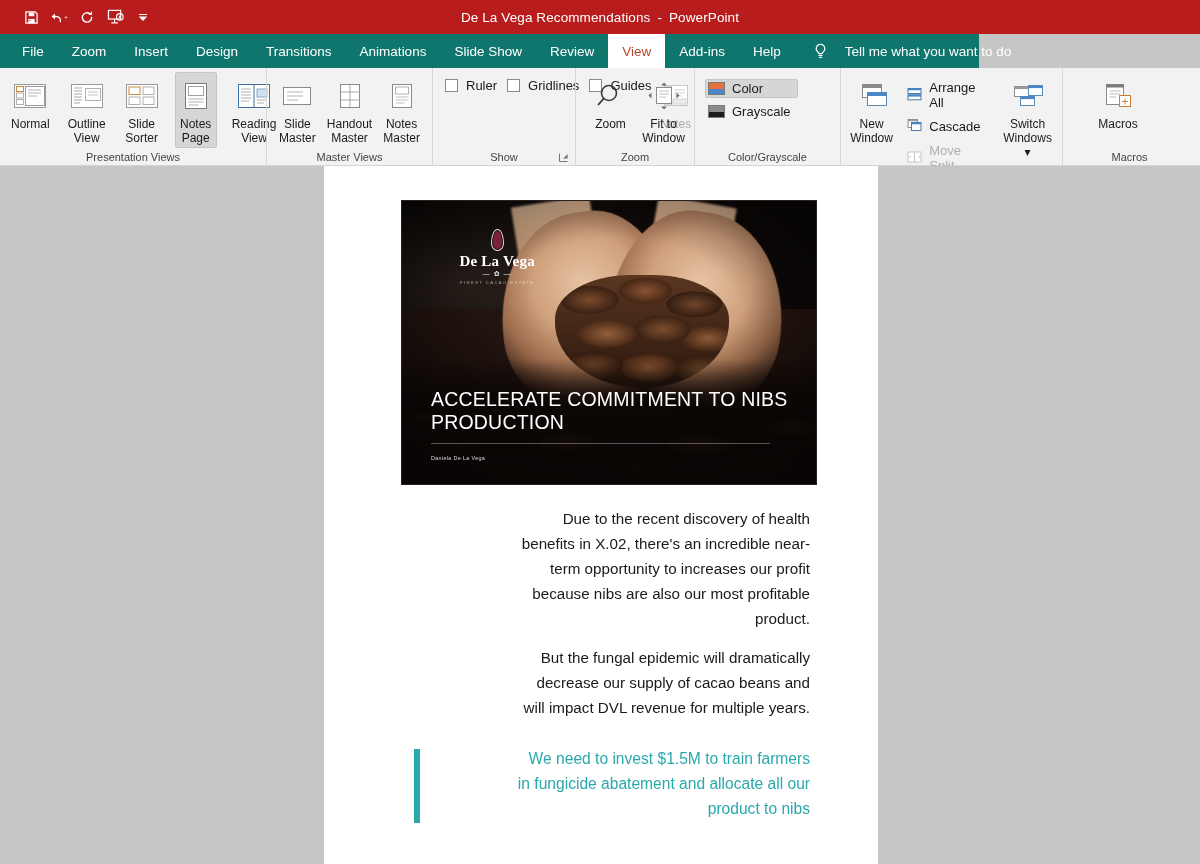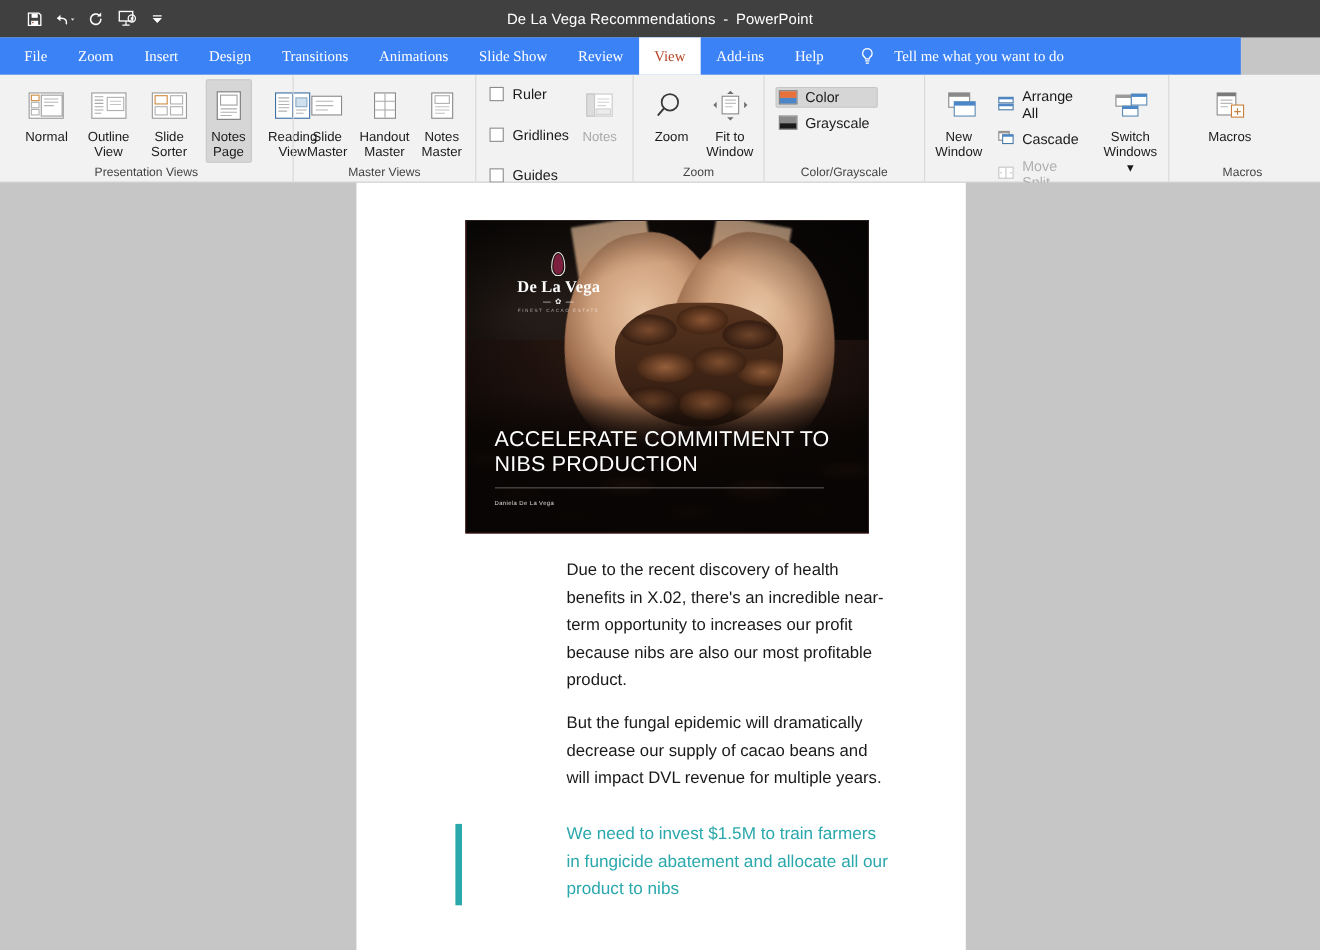--- a/index.html
+++ b/index.html
@@ -6,40 +6,39 @@
   html, body {
     width: 1200px; height: 864px;
     font-family: "Liberation Sans", sans-serif;
     background: #c6c6c6;
     overflow: hidden;
   }
 
   
   .titlebar {
     position: absolute; left: 0; top: 0; width: 1200px; height: 34px;
-    background: #404040;
+    background: #b91c1c;
   }
   .qat { position: absolute; left: 18px; top: 5px; height: 24px; display: flex; align-items: center; gap: 2px; }
   .qat-btn {
     width: 26px; height: 24px; display: flex; align-items: center; justify-content: center;
     color: #ffffff;
   }
   .qat-btn svg { display: block; }
   .win-title {
     position: absolute; left: 0; top: 0; width: 1200px; height: 34px;
     display: flex; align-items: center; justify-content: center;
     color: #ffffff; font-size: 13.5px; letter-spacing: .1px;
   }
   .win-title .dash { margin: 0 7px; }
 
   
   .tabstrip {
-    position: absolute; left: 0; top: 34px; width: 1128px; height: 34px;
-    background: #3b82f6;
-    font-family: Liberation Serif, serif;
+    position: absolute; left: 0; top: 34px; width: 979px; height: 34px;
+    background: #0f766e;
   }
   .tabs { display: flex; align-items: stretch; height: 34px; padding-left: 8px; }
   .tab {
     display: flex; align-items: center; padding: 0 14px;
     color: #ffffff; font-size: 13.5px; white-space: nowrap;
   }
   .tab.active { background: #ffffff; color: #b7472a; }
   .tellme {
     display: flex; align-items: center; gap: 17px; padding-left: 18px;
     color: #ffffff; font-size: 13.5px; white-space: nowrap;
@@ -65,21 +64,21 @@
     width: 56px; display: flex; flex-direction: column; align-items: center;
     padding: 3px 2px 2px; border: 1px solid transparent; border-radius: 2px;
   }
   .bigbtn.sel { background: #d6d6d6; border-color: #c6c6c6; }
   .bigbtn .ico { height: 40px; display: flex; align-items: center; justify-content: center; }
   .bigbtn .lbl {
     font-size: 12px; color: #1a1a1a; text-align: center; line-height: 14px; margin-top: 1px;
   }
   .bigbtn.dis .lbl { color: #a9a9a9; }
 
-  .checkcol { display: flex; flex-direction: column; gap: 22px; padding: 6px 2px 0 8px; }
+  .checkcol { display: flex; flex-direction: row; gap: 10px; padding: 6px 2px 0 8px; }
   .checkrow { display: flex; align-items: center; gap: 8px; font-size: 13px; color: #1a1a1a; }
   .cbox { width: 13px; height: 13px; border: 1px solid #8a8a8a; background: #fff; }
 
   .smallcol { display: flex; flex-direction: column; gap: 4px; padding: 7px 4px 0 6px; }
   .smallrow {
     display: flex; align-items: center; gap: 7px; font-size: 13px; color: #1a1a1a;
     padding: 1px 6px 1px 2px; border: 1px solid transparent; border-radius: 2px;
   }
   .smallrow.sel { background: #d6d6d6; border-color: #c6c6c6; }
   .smallrow.dis { color: #b0b0b0; }
@@ -92,22 +91,22 @@
     position: absolute; left: 0; top: 166px; width: 1200px; height: 698px;
     background: #c6c6c6; overflow: hidden;
   }
   .notespage {
     position: absolute; left: 324px; top: 0; width: 554px; height: 698px;
     background: #ffffff;
   }
 
   
   .slide {
-    position: absolute; left: 99px; top: 34px; width: 367px; height: 285px;
-    background: #7f1d1d; overflow: hidden; border: 1px solid #2a2020;
+    position: absolute; left: 77px; top: 34px; width: 416px; height: 285px;
+    background: #1d4ed8; overflow: hidden; border: 1px solid #2a2020;
   }
   .slide-photo { position: absolute; inset: 0; overflow: hidden; }
   .bg-dark {
     position: absolute; inset: 0;
     background:
       radial-gradient(ellipse 60% 45% at 14% 30%, #2b211c 0%, #140f0c 60%, #0c0807 100%),
       linear-gradient(160deg, #1d1512 0%, #120c0a 55%, #0b0706 100%);
   }
   .beans-field {
     position: absolute; left: 0; bottom: 0; width: 100%; height: 62%;
@@ -176,21 +175,21 @@
     position: absolute; left: 7%; bottom: 17.5%; right: 6%;
     color: #ffffff; font-size: 19.5px; font-weight: 400; line-height: 23px; letter-spacing: .2px;
   }
   .slide-rule { position: absolute; left: 7%; bottom: 14%; width: 82%; height: 1px; background: rgba(255,255,255,.32); }
   .slide-author {
     position: absolute; left: 7%; bottom: 8.2%;
     color: rgba(255,255,255,.82); font-size: 5.4px; letter-spacing: .35px;
   }
 
   
-  .notes-body { position: absolute; left: 0; top: 340px; width: 554px; }
+  .notes-body { position: absolute; left: 0; top: 340px; width: 554px; text-align: right; }
   .npara {
     margin: 0 0 14px 0; padding: 0 68px 0 191px;
     font-size: 15.2px; line-height: 25px; color: #1a1a1a;
   }
   .callout { position: relative; margin-top: 26px; padding: 0 68px 0 191px; }
   .callout-bar {
     position: absolute; left: 90px; top: 3px; width: 6px; height: 74px; background: #2aa8ac;
   }
   .callout-text { font-size: 15.6px; line-height: 25px; color: #2aa8ac; }
 </style>
@@ -262,21 +261,21 @@
           </svg>
       </span>
       <span>Tell me what you want to do</span>
     </div>
   </div>
 </div>
 
 <div class="ribbon">
 
   <div class="group" style="width:266px">
-    <div class="group-body" style="gap:12px;padding-left:20px">
+    <div class="group-body" style="gap:12px;padding-left:8px">
       <div class="bigbtn">
         <span class="ico">
           <svg width="36" height="30" viewBox="0 0 36 30">
               <rect x="2.5" y="3.5" width="31" height="23" fill="#fff" stroke="#9a9a9a"></rect>
               <rect x="4.5" y="5.5" width="7" height="5" fill="#fff" stroke="#d08a3c"></rect>
               <rect x="4.5" y="12" width="7" height="5" fill="#fff" stroke="#b0b0b0"></rect>
               <rect x="4.5" y="18.5" width="7" height="5" fill="#fff" stroke="#b0b0b0"></rect>
               <rect x="13.5" y="5.5" width="19" height="19" fill="#fff" stroke="#9a9a9a"></rect>
               <path d="M16 9h13M16 12h13M16 15h9" stroke="#b5b5b5"></path>
             </svg>

